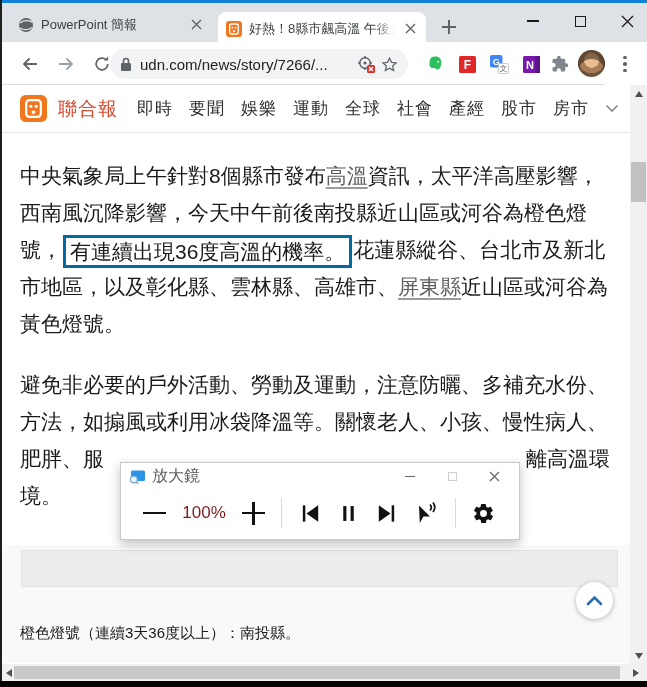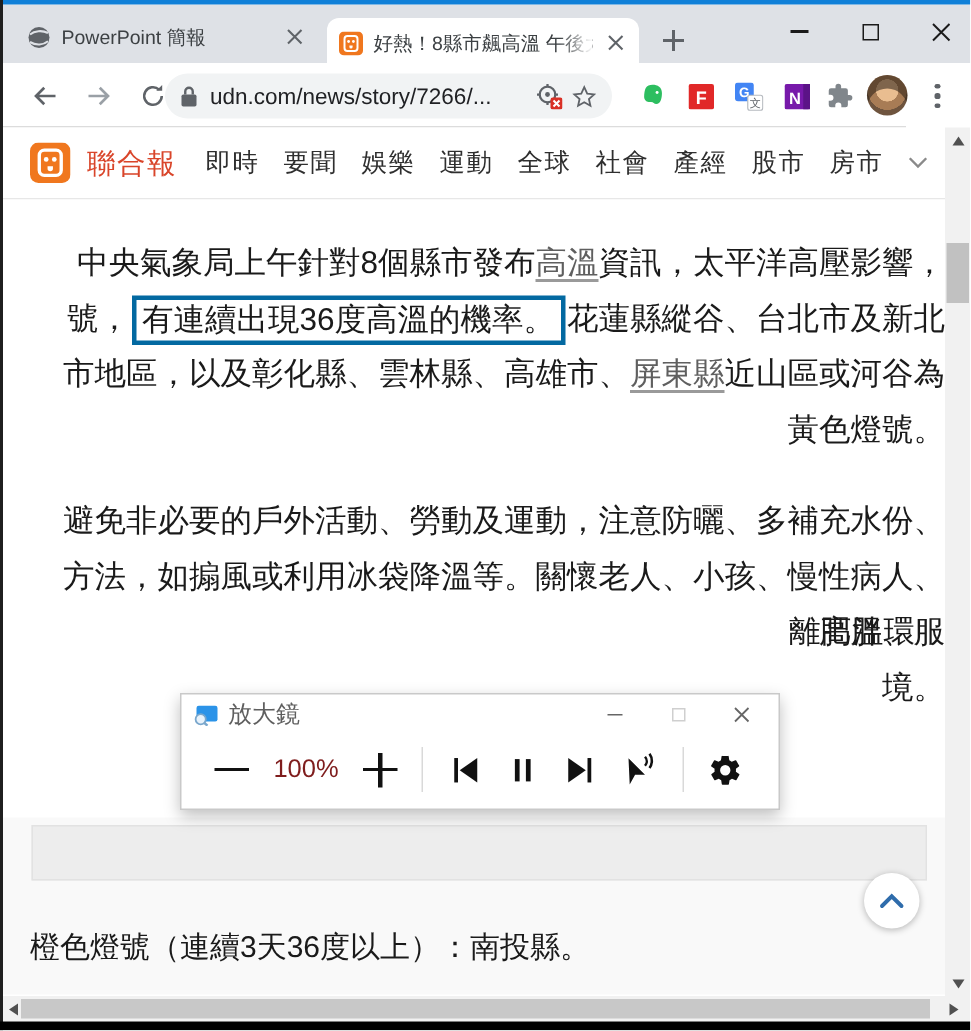--- a/index.html
+++ b/index.html
@@ -47,31 +47,31 @@
   
   .siteheader{position:absolute;top:85px;left:0;width:630px;height:48px;background:#fff;
       border-bottom:1px solid #e7e7e7;display:flex;align-items:center;padding-left:20px;}
   .brand{margin-left:11px;font-size:19px;color:#d9452a;letter-spacing:1px;}
   .sitenav{display:flex;margin-left:19px;gap:16px;font-size:17px;color:#2f2f2f;letter-spacing:1px;}
   .sitenav span{white-space:nowrap;}
   .navchev{margin-left:16px;display:flex;align-items:center;}
 
   
   .content{position:absolute;top:133px;left:0;width:630px;background:#fff;}
-  .para{margin:0;padding:0;text-align:right;}
+  .para{margin:0;padding:0;}
   .p1{margin-top:24px;} .p2{margin-top:24px;}
   .line{height:37px;line-height:37px;font-size:21px;color:#1a1a1a;padding-left:20px;white-space:nowrap;}
   .alink{color:#5f5f5f;text-decoration:underline;text-decoration-color:#9a9a9a;text-underline-offset:4px;}
   .hlbox{display:inline-block;border:3px solid #0369a1;height:33px;line-height:27px;padding:0 4px;margin:0 1px;vertical-align:middle;}
   .line-split{position:relative;}
   .line-split .rightseg{position:absolute;right:20px;top:0;}
 
   .lowerbg{position:absolute;top:545px;left:0;width:630px;height:118px;background:#f9f9f9;}
   .band{position:absolute;top:550px;left:21px;width:597px;height:37px;background:#ededed;border:1px solid #e2e2e2;}
-  .p3{position:absolute;top:614px;left:20px;height:37px;line-height:37px;font-size:20px;color:#1a1a1a;white-space:nowrap;}
+  .p3{position:absolute;top:614px;left:20px;height:37px;line-height:37px;font-size:15px;color:#1a1a1a;white-space:nowrap;}
 
   
   .magnifier{position:absolute;left:120px;top:462px;width:400px;height:78px;background:#fff;
       border:1px solid #c9c9c9;box-shadow:0 4px 10px rgba(0,0,0,.25);z-index:20;}
   .magtitle{height:27px;display:flex;align-items:center;padding:0 4px 0 8px;}
   .maglabel{font-size:16px;color:#5f5f5f;margin-left:6px;flex:1;}
   .magbtn{width:42px;height:24px;display:flex;align-items:center;justify-content:center;}
   .mag-minbar{width:10px;height:1.5px;background:#666;}
   .mag-maxbox{width:9px;height:9px;border:1.2px solid #cfcfcf;}
   .magctrls{height:50px;display:flex;align-items:center;justify-content:space-between;padding:0 24px 4px 22px;}
@@ -255,20 +255,21 @@
     <span class="navchev">
       <svg width="14" height="9" viewBox="0 0 14 9">
           <path d="M1.5 1.5L7 7l5.5-5.5" stroke="#8a8a8a" stroke-width="1.6" fill="none"></path>
         </svg>
     </span>
   </div>
 
   <div class="content">
     <div class="para p1">
       <div class="line"><span>中央氣象局上午針對8個縣市發布</span><span class="alink">高溫</span><span>資訊，太平洋高壓影響，</span></div>
+      <div class="line">西南風沉降影響，今天中午前後南投縣近山區或河谷為橙色燈</div>
       <div class="line"><span>號，</span><span class="hlbox">有連續出現36度高溫的機率。</span><span>花蓮縣縱谷、台北市及新北</span></div>
       <div class="line"><span>市地區，以及彰化縣、雲林縣、高雄市、</span><span class="alink">屏東縣</span><span>近山區或河谷為</span></div>
       <div class="line">黃色燈號。</div>
     </div>
     <div class="para p2">
       <div class="line">避免非必要的戶外活動、勞動及運動，注意防曬、多補充水份、</div>
       <div class="line">方法，如搧風或利用冰袋降溫等。關懷老人、小孩、慢性病人、</div>
       <div class="line line-split"><span>肥胖、服</span><span class="rightseg">離高溫環</span></div>
       <div class="line">境。</div>
     </div>

